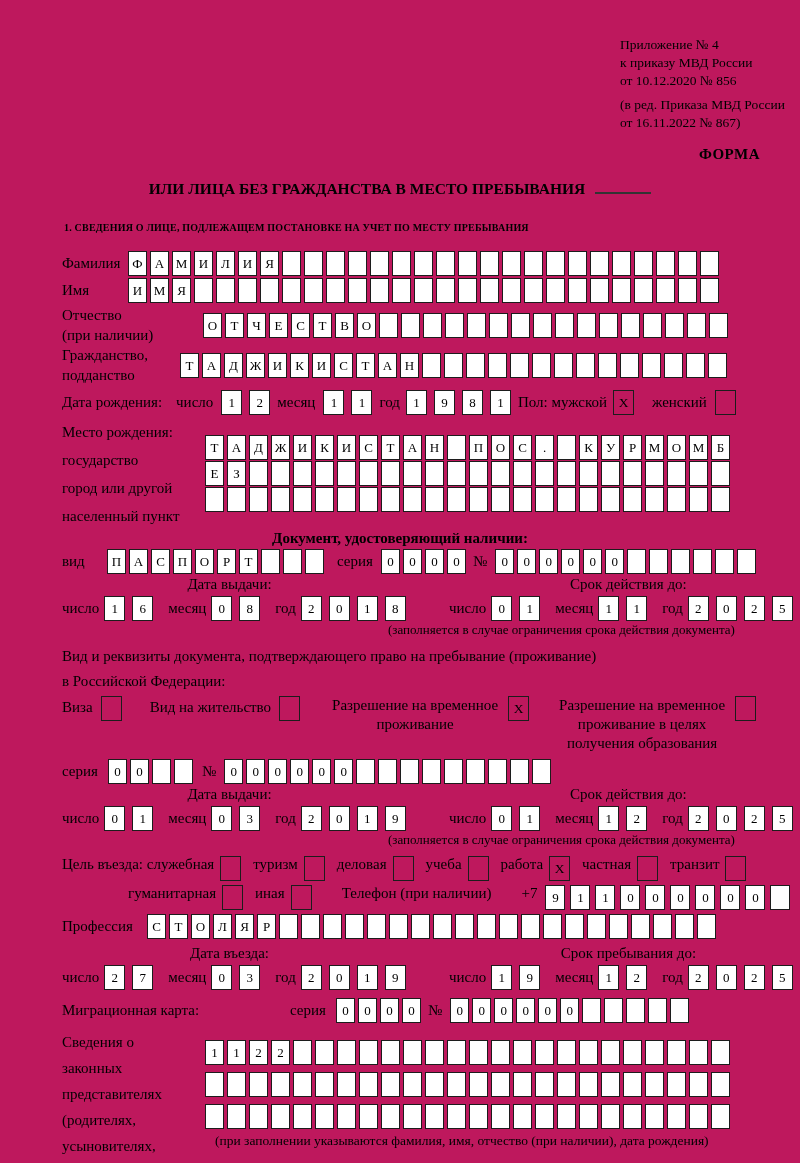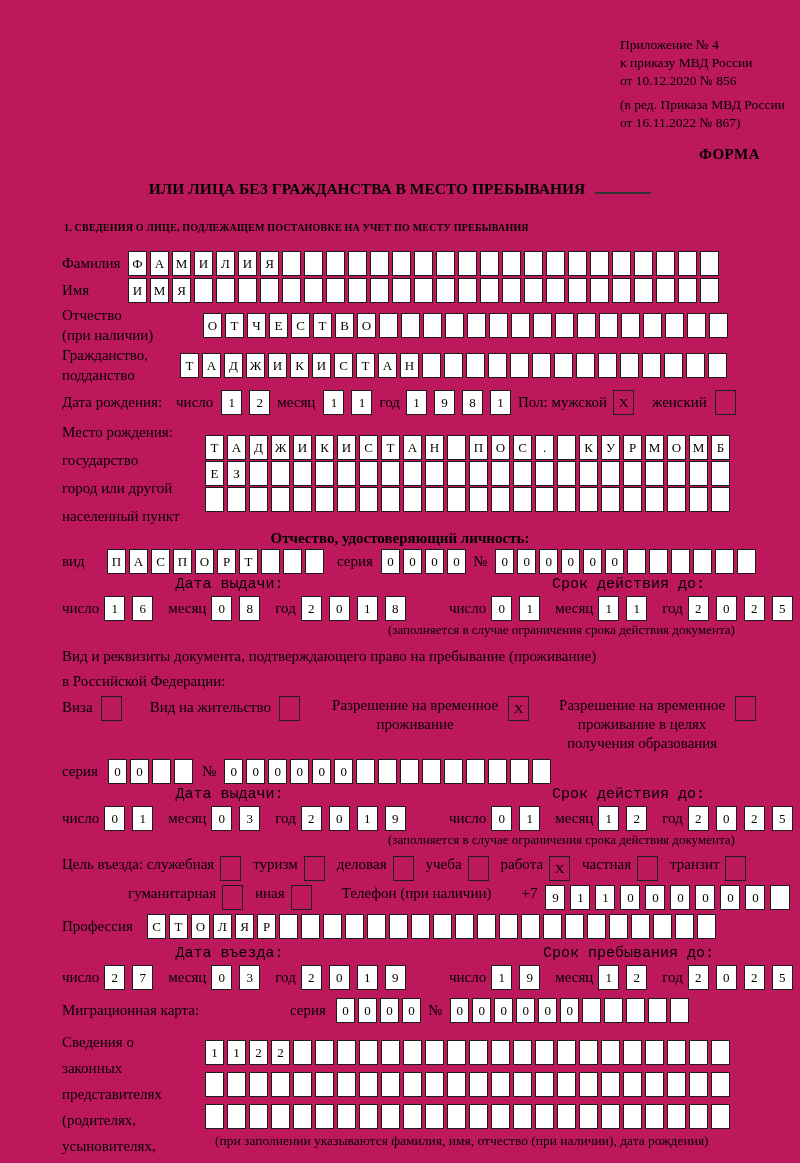--- a/index.html
+++ b/index.html
@@ -32,21 +32,21 @@
     display:inline-block; width:19px; height:23px; border:1.5px solid #1c1c1c;
     text-align:center; font-size:13.5px; line-height:23px; vertical-align:middle; flex:none;
   }
   .w66 { width:66px; flex:none; }
   .rows-col > .boxes { display:block; margin-bottom:1px; }
 
   .center-bold { text-align:center; font-weight:bold; font-size:15px; margin-top:0; }
   .dates-pair { display:flex; margin-left:62px; margin-top:2px; }
   .dgroup-l { width:335px; }
   .dgroup-r { margin-left:52px; }
-  .dtitle { text-align:center; font-size:15px; height:18px;font-family:Liberation Mono, monospace; }
+  .dtitle { text-align:center; font-size:15px; height:18px; }
   .dline { display:flex; align-items:center; font-size:15px; margin-top:2px; }
   .dline .lbl { margin-right:5px; }
   .dline .dboxes { margin-right:8px; }
   .validity-note { margin-left:388px; font-size:13px; margin-top:1px; }
 
   .para { margin-left:62px; font-size:15px; line-height:25px; margin-top:6px; }
   .opts { display:flex; align-items:flex-start; margin-left:62px; font-size:15px; margin-top:2px; }
   .opt { display:flex; align-items:flex-start; margin-right:14px; }
   .opt .lbl { margin-right:8px; line-height:23px; }
   .opt-lines { text-align:center; line-height:19px; margin-right:10px; }
@@ -127,21 +127,21 @@
       <div>город или другой</div>
       <div>населенный пункт</div>
     </div>
     <div class="rows-col">
       <span class="boxes"><span class="cell">Т</span><span class="cell">А</span><span class="cell">Д</span><span class="cell">Ж</span><span class="cell">И</span><span class="cell">К</span><span class="cell">И</span><span class="cell">С</span><span class="cell">Т</span><span class="cell">А</span><span class="cell">Н</span><span class="cell"></span><span class="cell">П</span><span class="cell">О</span><span class="cell">С</span><span class="cell">.</span><span class="cell"></span><span class="cell">К</span><span class="cell">У</span><span class="cell">Р</span><span class="cell">М</span><span class="cell">О</span><span class="cell">М</span><span class="cell">Б</span></span>
       <span class="boxes"><span class="cell">Е</span><span class="cell">З</span><span class="cell"></span><span class="cell"></span><span class="cell"></span><span class="cell"></span><span class="cell"></span><span class="cell"></span><span class="cell"></span><span class="cell"></span><span class="cell"></span><span class="cell"></span><span class="cell"></span><span class="cell"></span><span class="cell"></span><span class="cell"></span><span class="cell"></span><span class="cell"></span><span class="cell"></span><span class="cell"></span><span class="cell"></span><span class="cell"></span><span class="cell"></span><span class="cell"></span></span>
       <span class="boxes"><span class="cell"></span><span class="cell"></span><span class="cell"></span><span class="cell"></span><span class="cell"></span><span class="cell"></span><span class="cell"></span><span class="cell"></span><span class="cell"></span><span class="cell"></span><span class="cell"></span><span class="cell"></span><span class="cell"></span><span class="cell"></span><span class="cell"></span><span class="cell"></span><span class="cell"></span><span class="cell"></span><span class="cell"></span><span class="cell"></span><span class="cell"></span><span class="cell"></span><span class="cell"></span><span class="cell"></span></span>
     </div>
   </div>
 
-  <div class="center-bold">Отчество, удостоверяющий личность:</div>
+  <div class="center-bold">Документ, удостоверяющий наличии:</div>
 
   <div class="frow" style="margin-top:2px">
     <span class="lbl" style="width:45px">вид</span>
     <span class="boxes"><span class="cell">П</span><span class="cell">А</span><span class="cell">С</span><span class="cell">П</span><span class="cell">О</span><span class="cell">Р</span><span class="cell">Т</span><span class="cell"></span><span class="cell"></span><span class="cell"></span></span>
     <span class="lbl" style="margin:0 8px 0 10px">серия</span>
     <span class="boxes"><span class="cell">0</span><span class="cell">0</span><span class="cell">0</span><span class="cell">0</span></span>
     <span class="lbl" style="margin:0 8px 0 4px">№</span>
     <span class="boxes"><span class="cell">0</span><span class="cell">0</span><span class="cell">0</span><span class="cell">0</span><span class="cell">0</span><span class="cell">0</span><span class="cell"></span><span class="cell"></span><span class="cell"></span><span class="cell"></span><span class="cell"></span><span class="cell"></span></span>
   </div>
 

